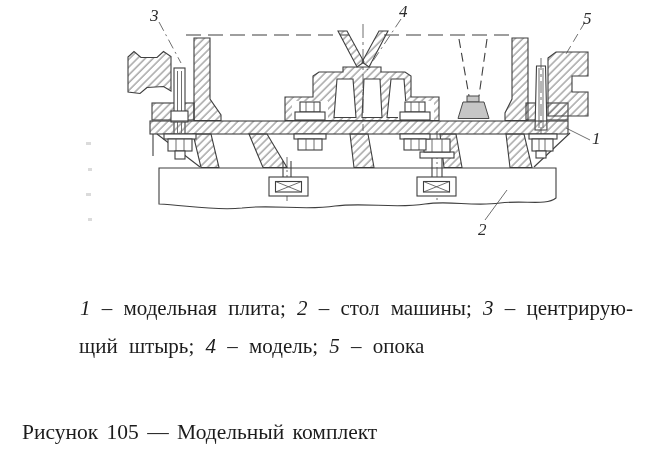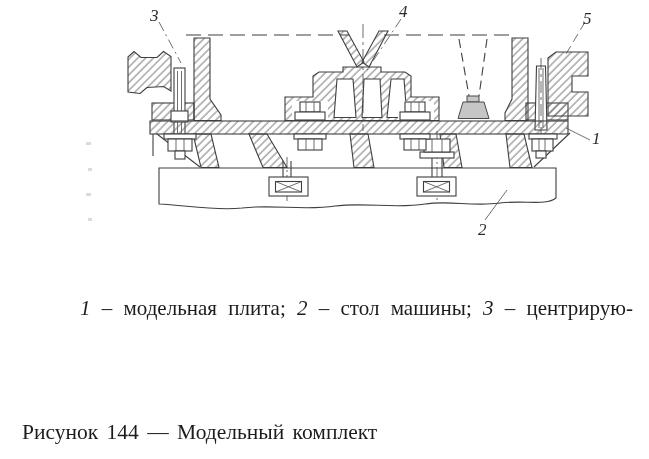--- a/index.html
+++ b/index.html
@@ -174,17 +174,18 @@
     <text class="co" x="150" y="21">3</text>
     <text class="co" x="399" y="17">4</text>
     <text class="co" x="583" y="24">5</text>
     <text class="co" x="592" y="144">1</text>
     <text class="co" x="478" y="235">2</text>
   </svg>
 
   
   <div class="legend-line l1"><span class="num">1</span><span> – модельная плита; </span><span class="num">2</span><span> – стол машины; </span><span class="num">3</span><span> – центрирую-</span></div>
 
+  <div class="legend-line l2"><span>щий штырь; </span><span class="num">4</span><span> – модель; </span><span class="num">5</span><span> – опока</span></div>
 
   
-  <div class="caption">Рисунок 144 — Модельный комплект</div>
+  <div class="caption">Рисунок 105 — Модельный комплект</div>
 
 </div>
 
 </body></html>

